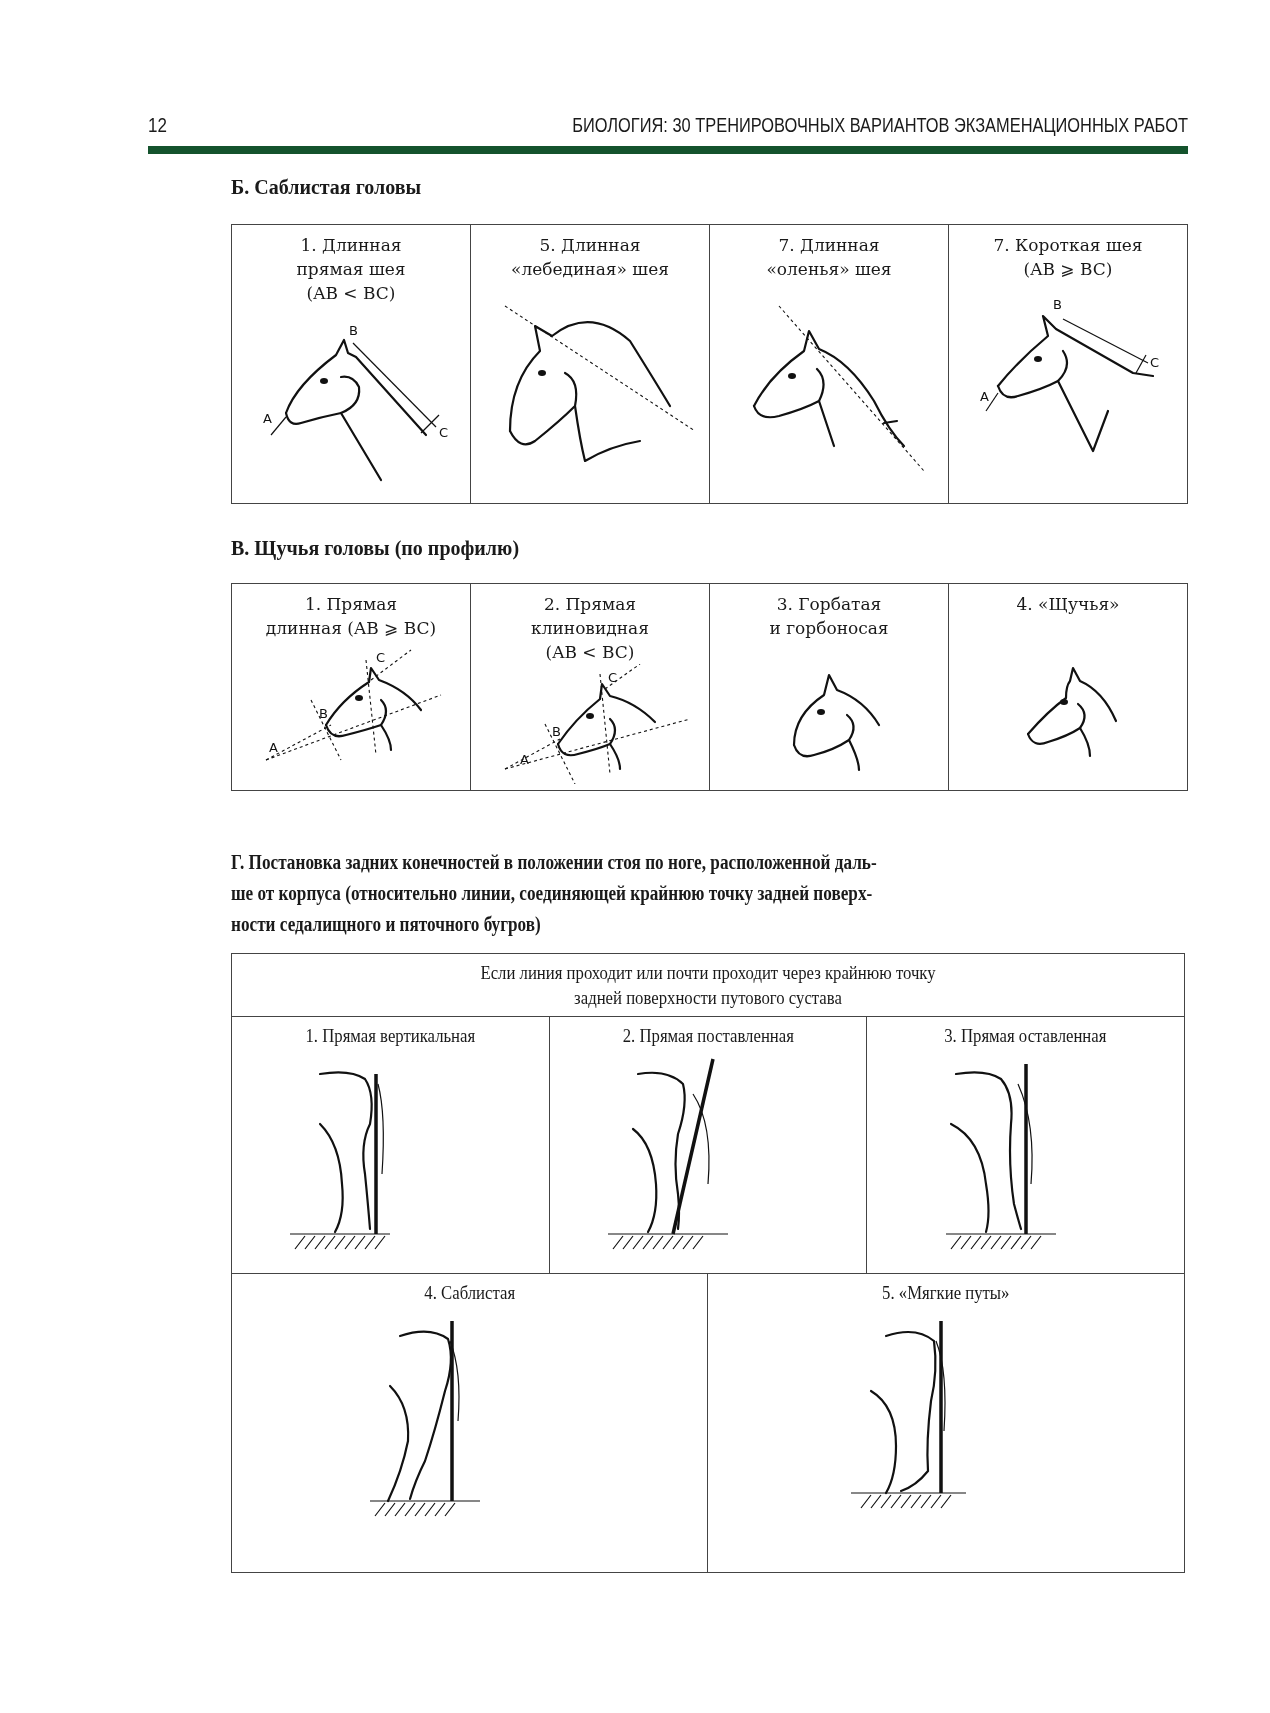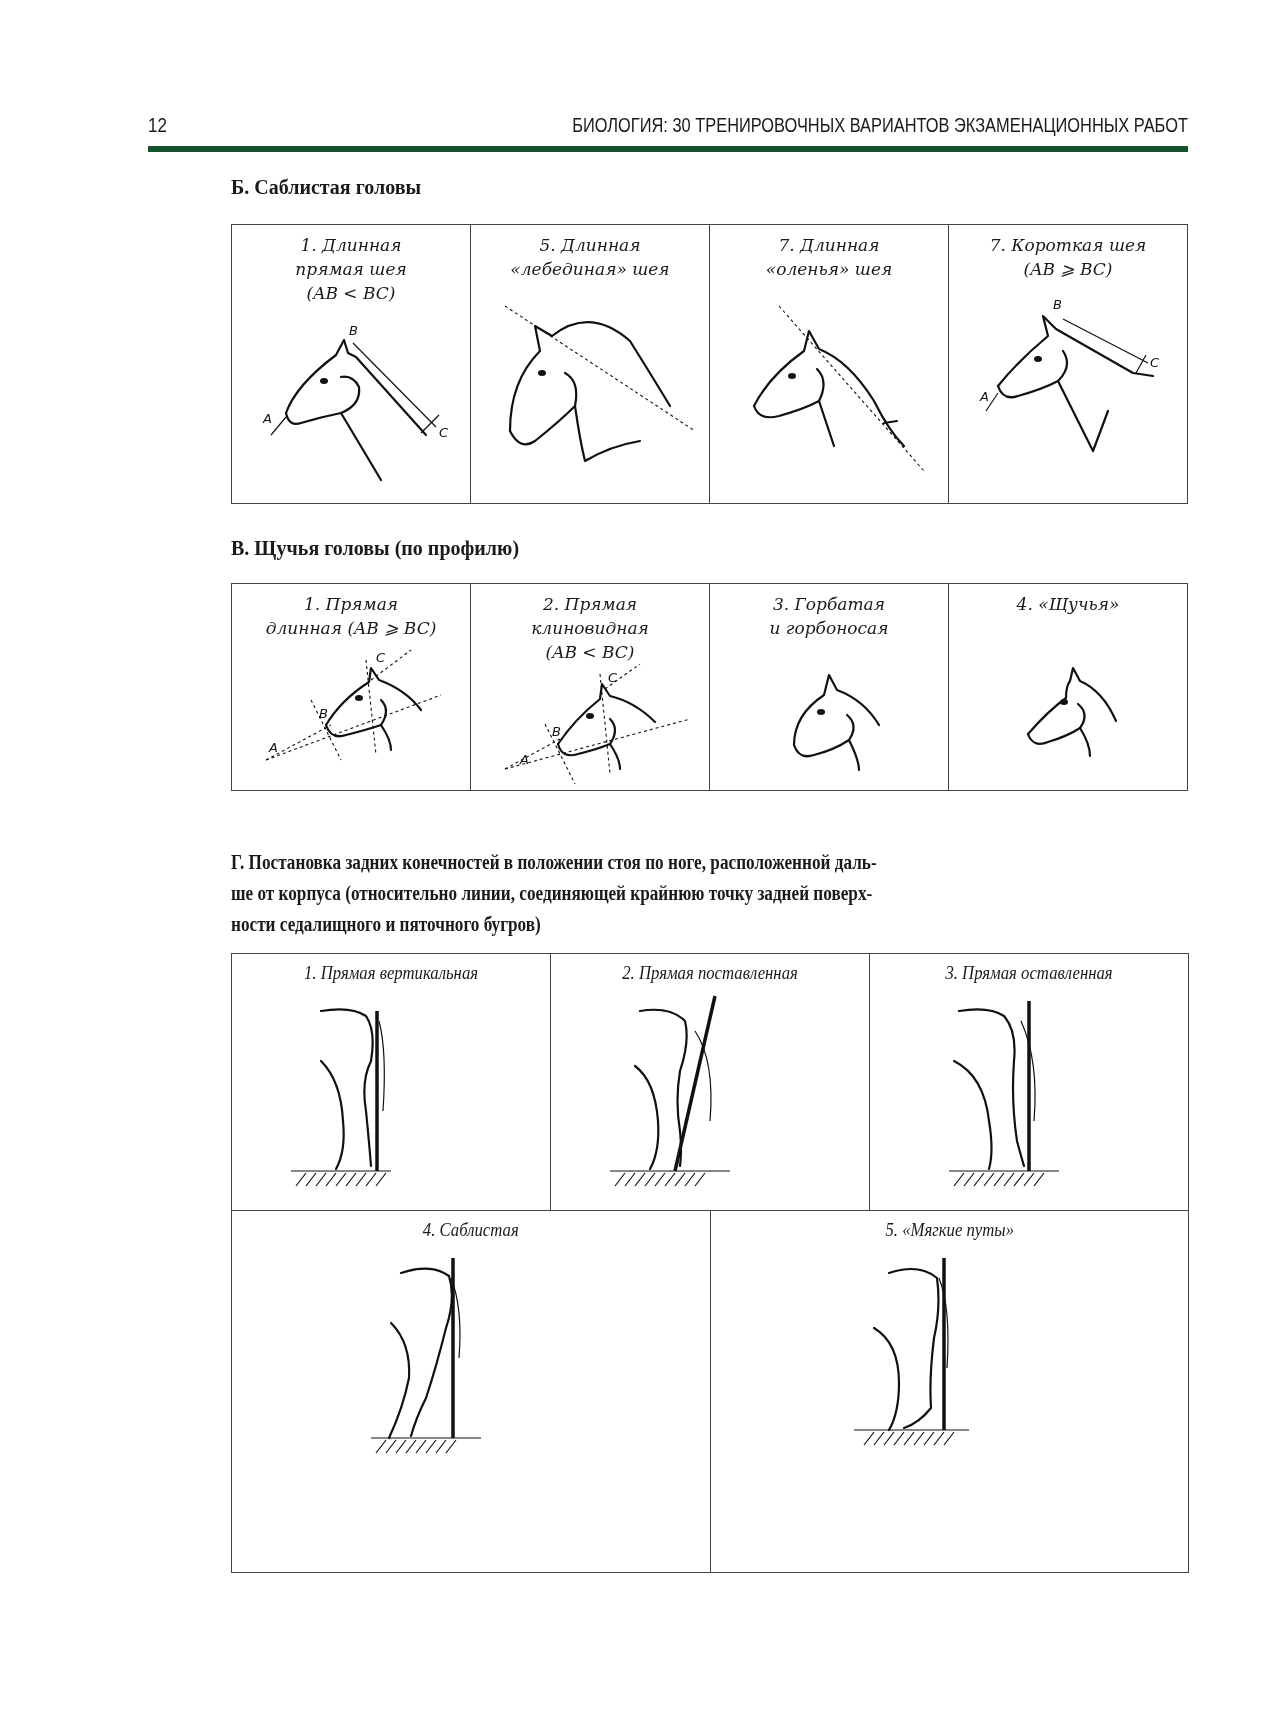--- a/index.html
+++ b/index.html
@@ -1,22 +1,22 @@
 <!DOCTYPE html>
 <html><head>
 <meta charset="utf-8">
 <style>
   html,body{margin:0;padding:0;background:#fff;}
   body{width:1270px;height:1713px;position:relative;font-family:"DejaVu Serif","Liberation Serif",serif;color:#1a1a1a;}
-  .running-head{position:absolute;left:148px;top:110px;width:1040px;height:36px;border-bottom:6px solid #14532d;}
+  .running-head{position:absolute;left:148px;top:110px;width:1040px;height:36px;border-bottom:8px solid #14532d;}
   .page-num{position:absolute;left:0;top:4px;font-family:"Liberation Sans",sans-serif;font-size:20px;transform:scaleX(.85);transform-origin:left;}
   .book-title{position:absolute;right:0;top:4px;font-family:"Liberation Sans",sans-serif;font-size:20px;transform:scaleX(.82);transform-origin:right;white-space:nowrap;}
   .sec-title{position:absolute;left:231px;font-weight:bold;font-size:20px;font-family:"Liberation Serif",serif;}
   .sec-title.cond{transform:scaleX(.86);transform-origin:left;}
-  table.grid{position:absolute;border-collapse:collapse;table-layout:fixed;font-style:italic;}
+  table.grid{position:absolute;border-collapse:collapse;table-layout:fixed;}
   table.grid td{border:1.5px solid #444;vertical-align:top;text-align:center;padding:0;}
   .cap{font-size:17px;line-height:24px;padding-top:8px;white-space:pre-line;}
   .cap2{font-family:"Liberation Serif",serif;font-size:19px;line-height:25px;padding:6px 0;white-space:pre-line;}
   svg{display:block;margin:0 auto;}
   .ln{fill:none;stroke:#111;stroke-width:2.2;stroke-linecap:round;stroke-linejoin:round;}
   .thin{fill:none;stroke:#111;stroke-width:1.2;}
   .dash{fill:none;stroke:#111;stroke-width:1.1;stroke-dasharray:3 3;}
   .lbl{font-family:"DejaVu Sans",sans-serif;font-size:13px;fill:#111;}
 </style>
 </head>
@@ -156,20 +156,26 @@
   </table>
 
 <div class="sec-title cond" style="top:847px;line-height:31px;width:1120px">
   <div>Г. Постановка задних конечностей в положении стоя по ноге, расположенной даль-</div>
   <div>ше от корпуса (относительно линии, соединяющей крайнюю точку задней поверх-</div>
   <div>ности седалищного и пяточного бугров)</div>
 </div>
 
 <table class="grid" style="left:231px;top:953px;width:954px;height:620px">
 <tbody>
+      <tr style="height:62px">
+  <td colspan="6">
+    <div class="cap2 cond" style="transform:scaleX(.88)">Если линия проходит или почти проходит через крайнюю точку
+задней поверхности путового сустава</div>
+  </td>
+</tr>
 <tr style="height:257px">
   <td colspan="2" style="width:318px">
     <div class="cap2" style="transform:scaleX(.88)">1. Прямая вертикальная</div>
     <svg width="200" height="200" viewBox="0 0 200 200">
       <path class="ln" d="M30 20 Q60 15 75 25 Q85 40 80 70 Q70 90 75 120 Q78 150 80 175"></path>
       <path class="ln" d="M30 70 Q50 90 52 130 Q55 160 45 178"></path>
       <path d="M86 20 L86 180" stroke="#111" stroke-width="3.5"></path>
       <path class="thin" d="M88 30 Q96 60 92 120"></path>
       <path class="thin" d="M0 180 L100 180"></path>
       <path class="thin" d="M5 195 L15 182 M15 195 L25 182 M25 195 L35 182 M35 195 L45 182 M45 195 L55 182 M55 195 L65 182 M65 195 L75 182 M75 195 L85 182 M85 195 L95 182"></path>

